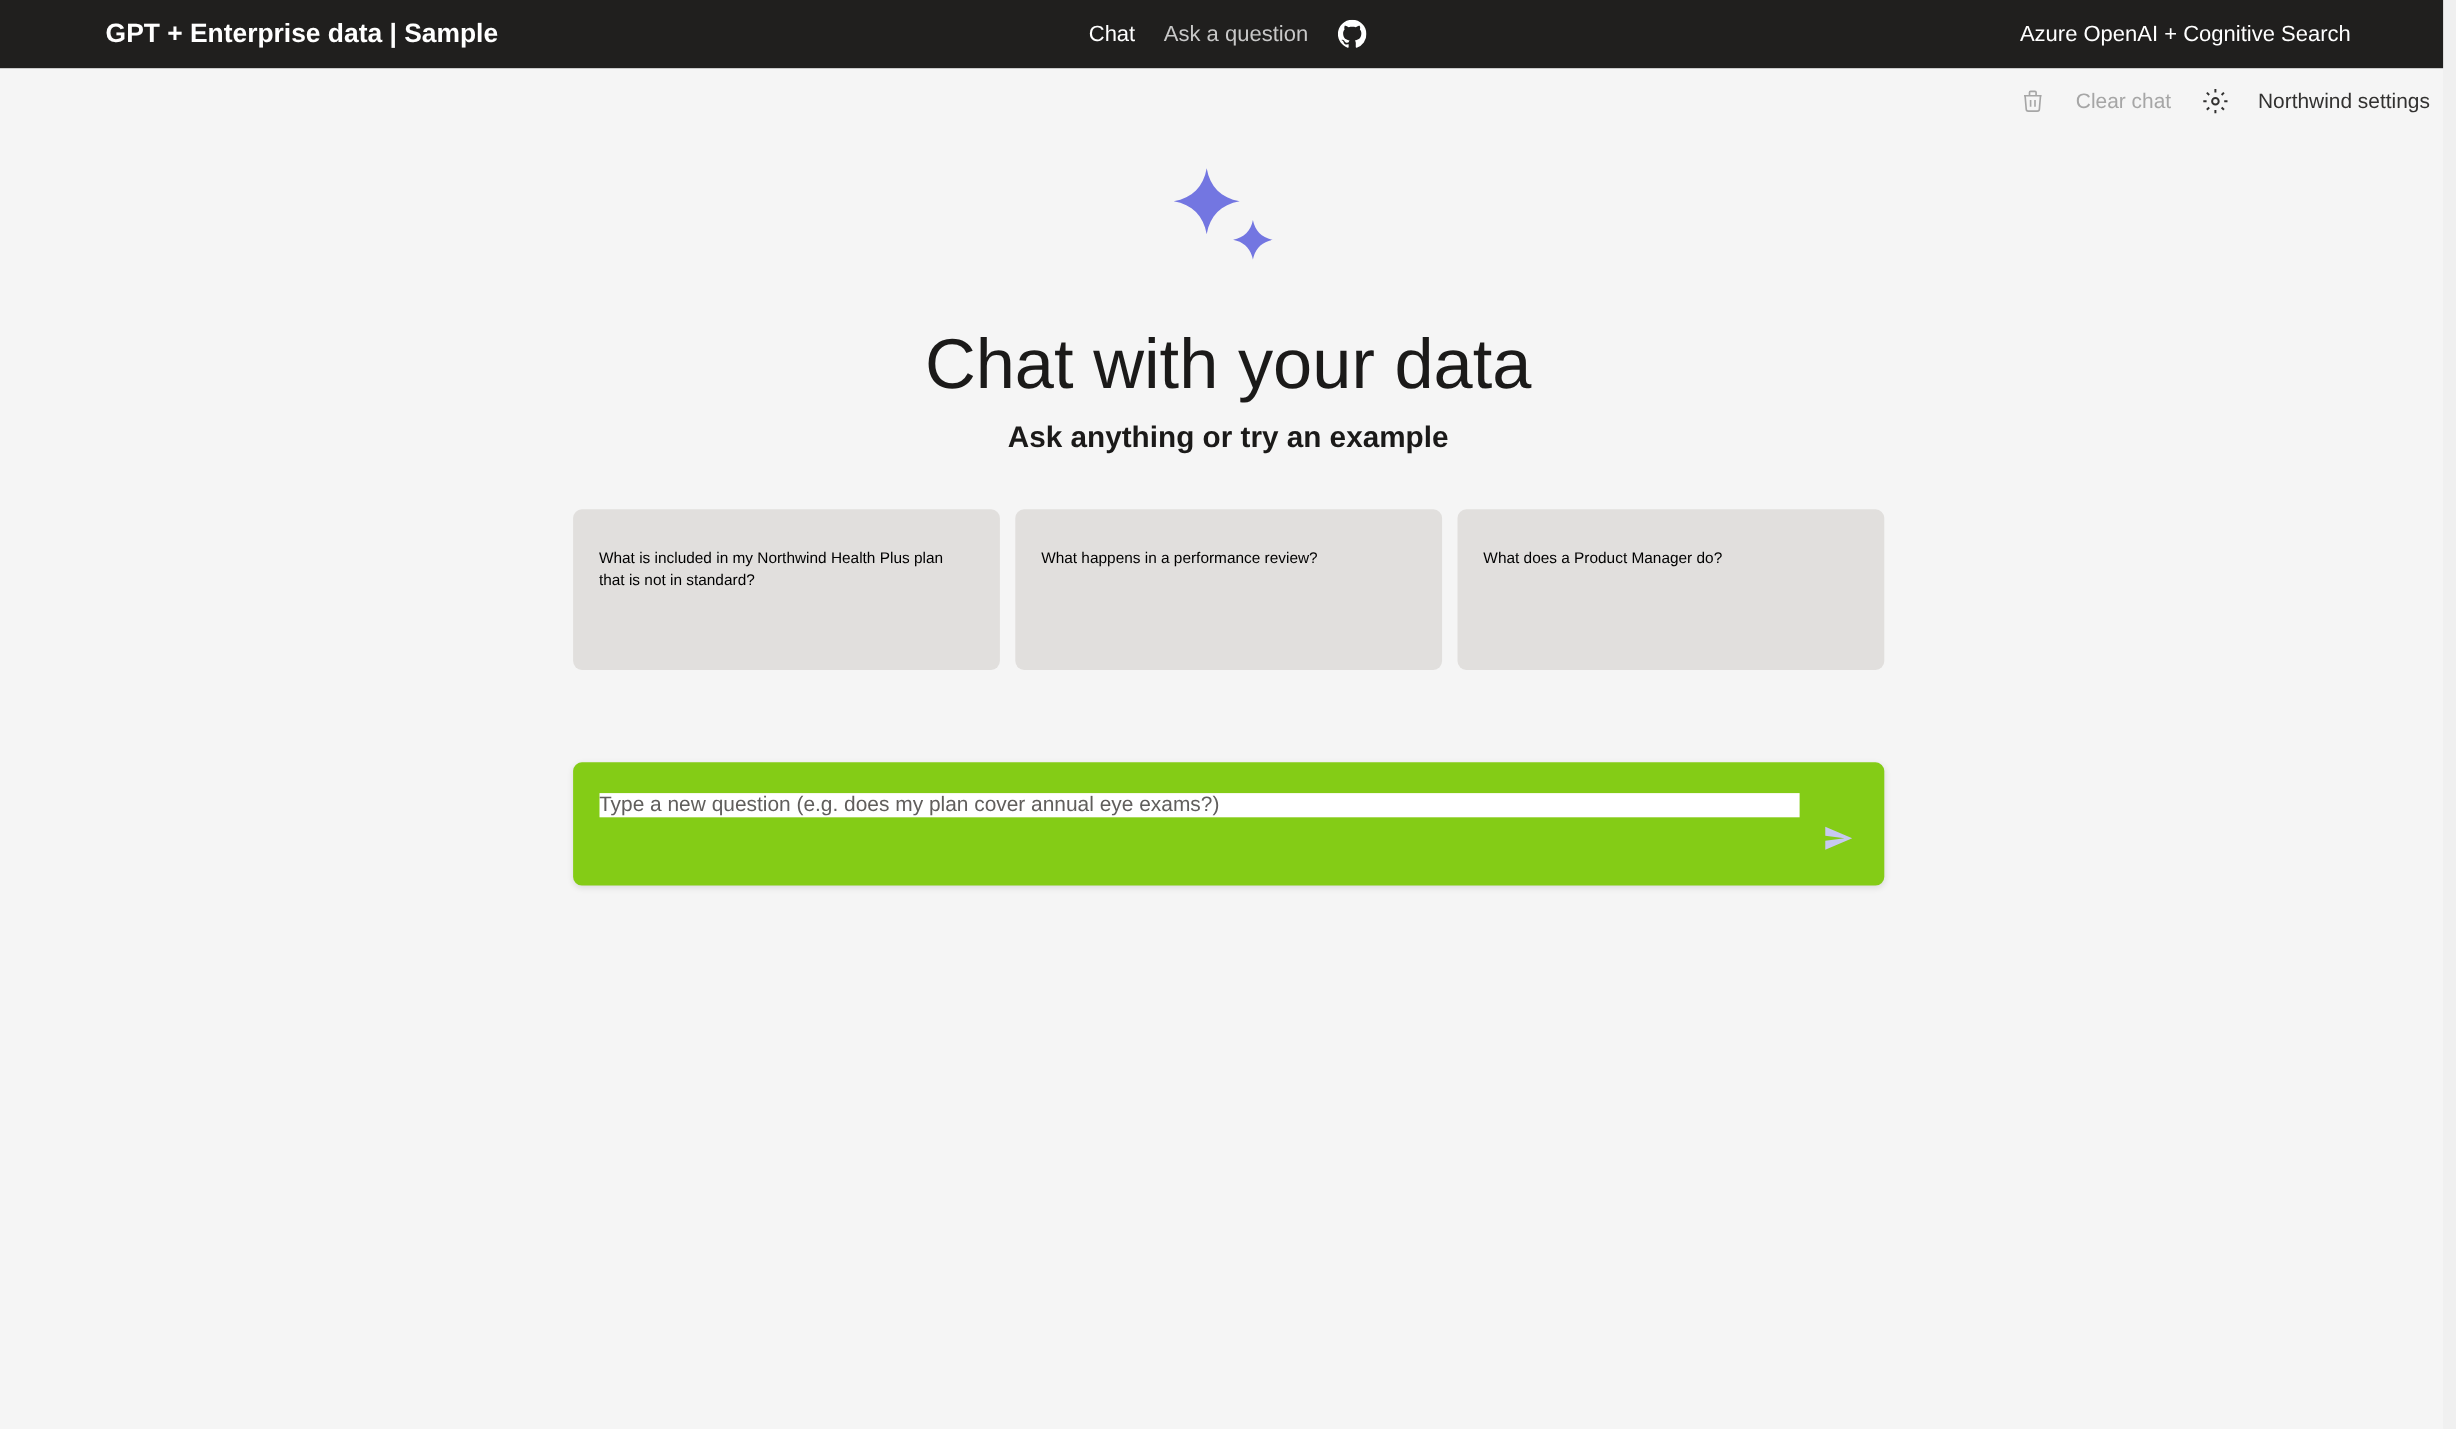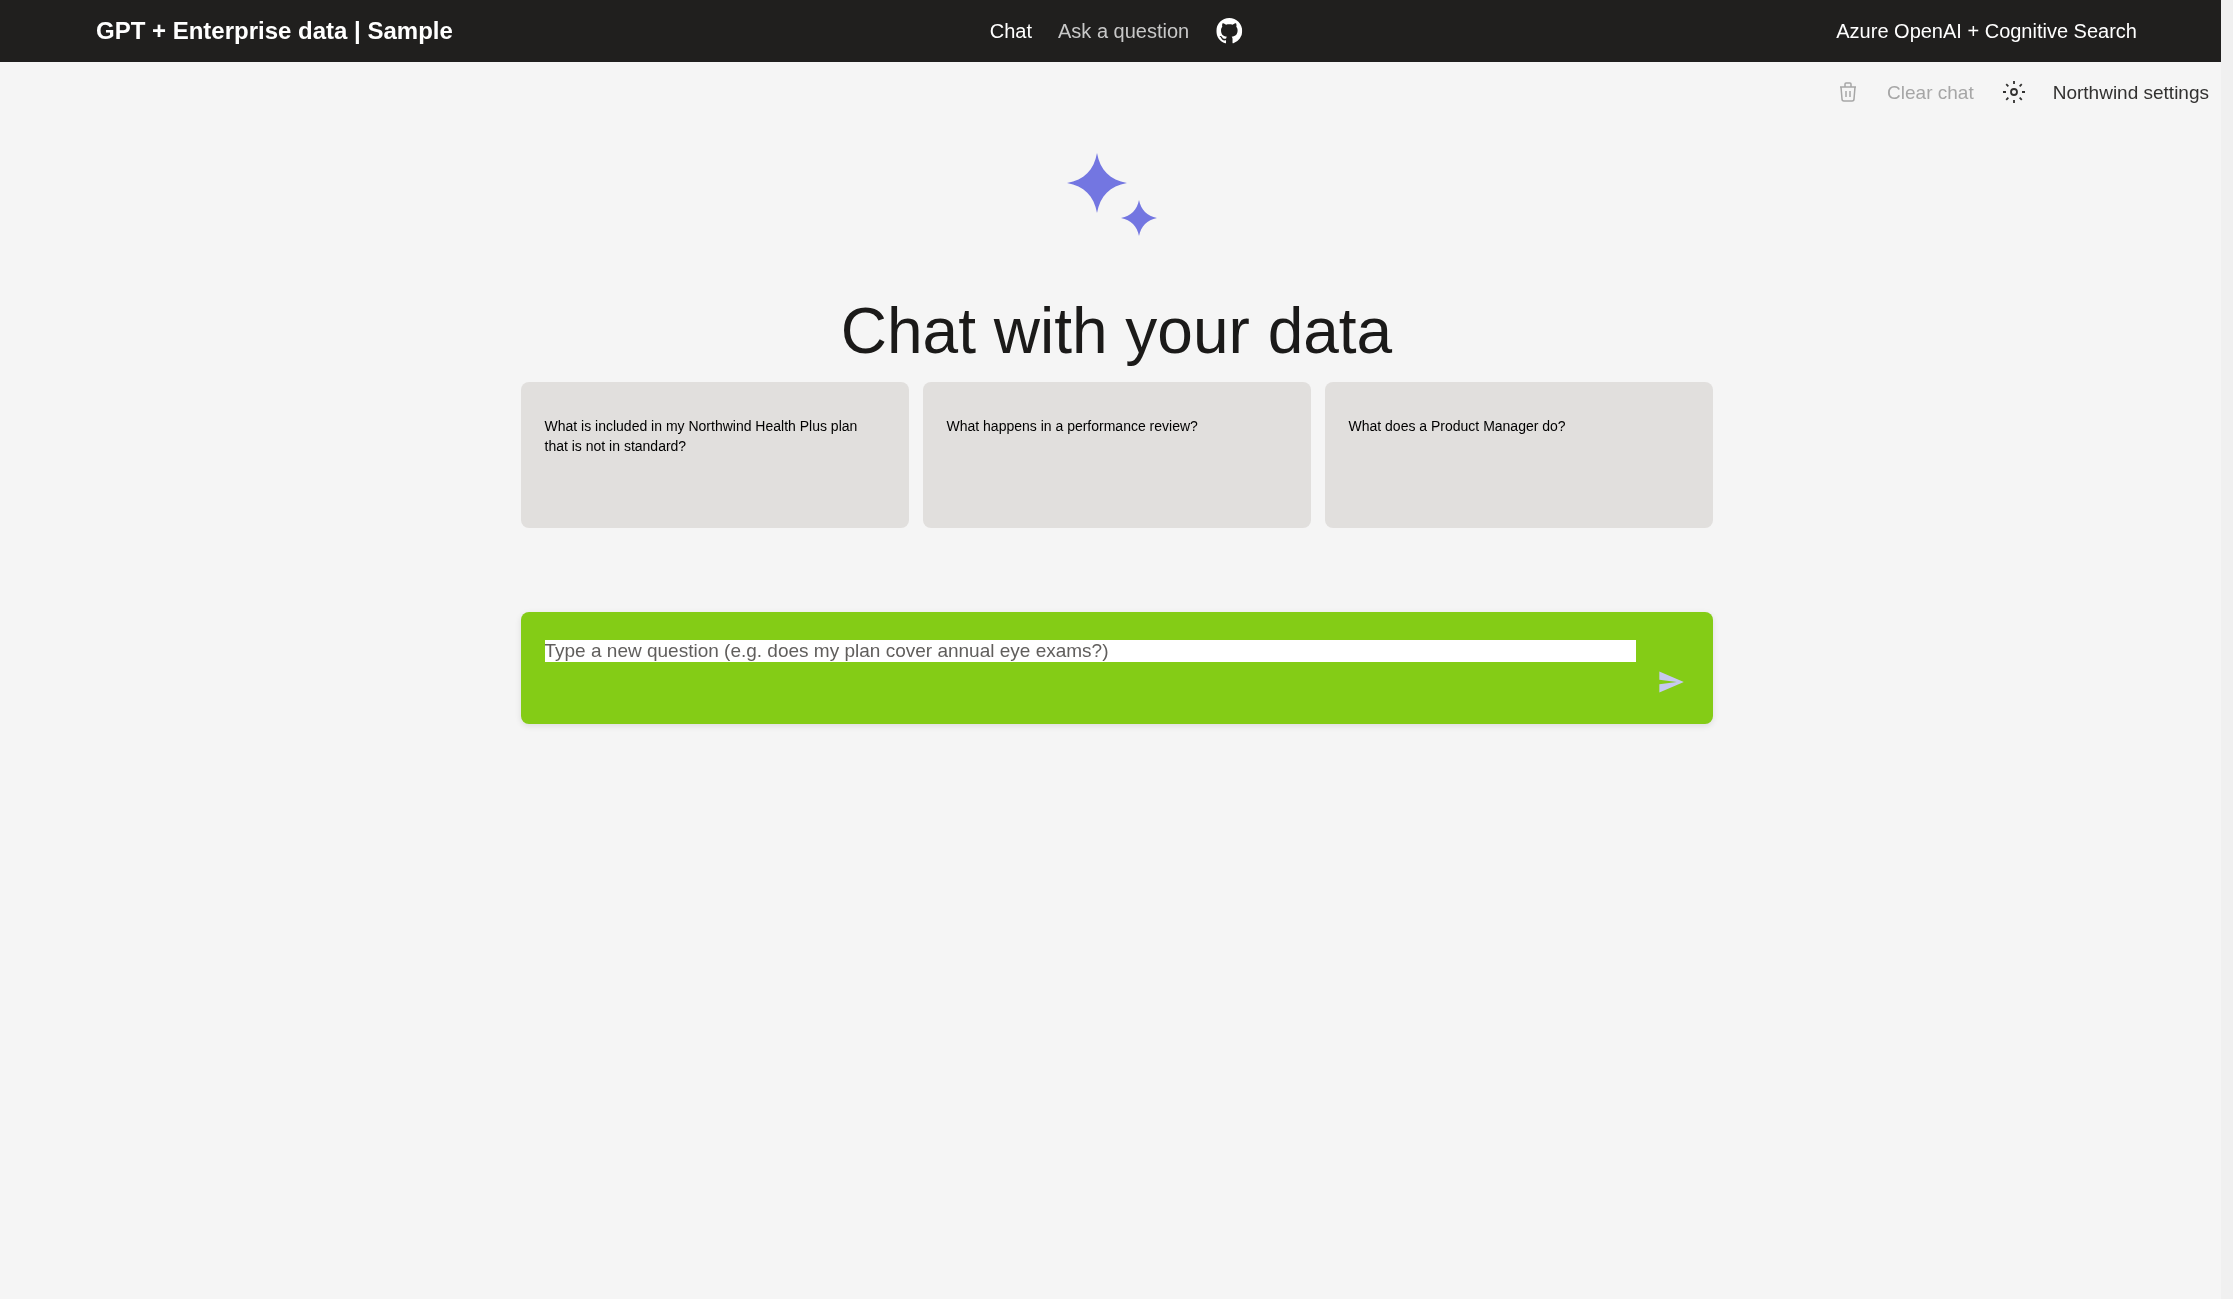--- a/index.html
+++ b/index.html
@@ -199,20 +199,21 @@
 </div>
 
 <div class="main-content">
   <div class="sparkle-container">
     <svg width="130" height="110" viewBox="0 0 130 110">
       <path d="M45 5 C48 22, 58 32, 75 35 C58 38, 48 48, 45 65 C42 48, 32 38, 15 35 C32 32, 42 22, 45 5 Z" fill="#7376e1"></path>
       <path d="M87 52 C89 62, 95 68, 105 70 C95 72, 89 78, 87 88 C85 78, 79 72, 69 70 C79 68, 85 62, 87 52 Z" fill="#7376e1"></path>
     </svg>
   </div>
   <h1 class="chat-title">Chat with your data</h1>
+  <h2 class="chat-subtitle">Ask anything or try an example</h2>
 
   <div class="examples">
     <div class="example-card">What is included in my Northwind Health Plus plan that is not in standard?</div>
     <div class="example-card">What happens in a performance review?</div>
     <div class="example-card">What does a Product Manager do?</div>
   </div>
 
   <div class="input-area">
     <textarea class="chat-input" rows="1" placeholder="Type a new question (e.g. does my plan cover annual eye exams?)" style=""></textarea>
     <div class="send-button">

